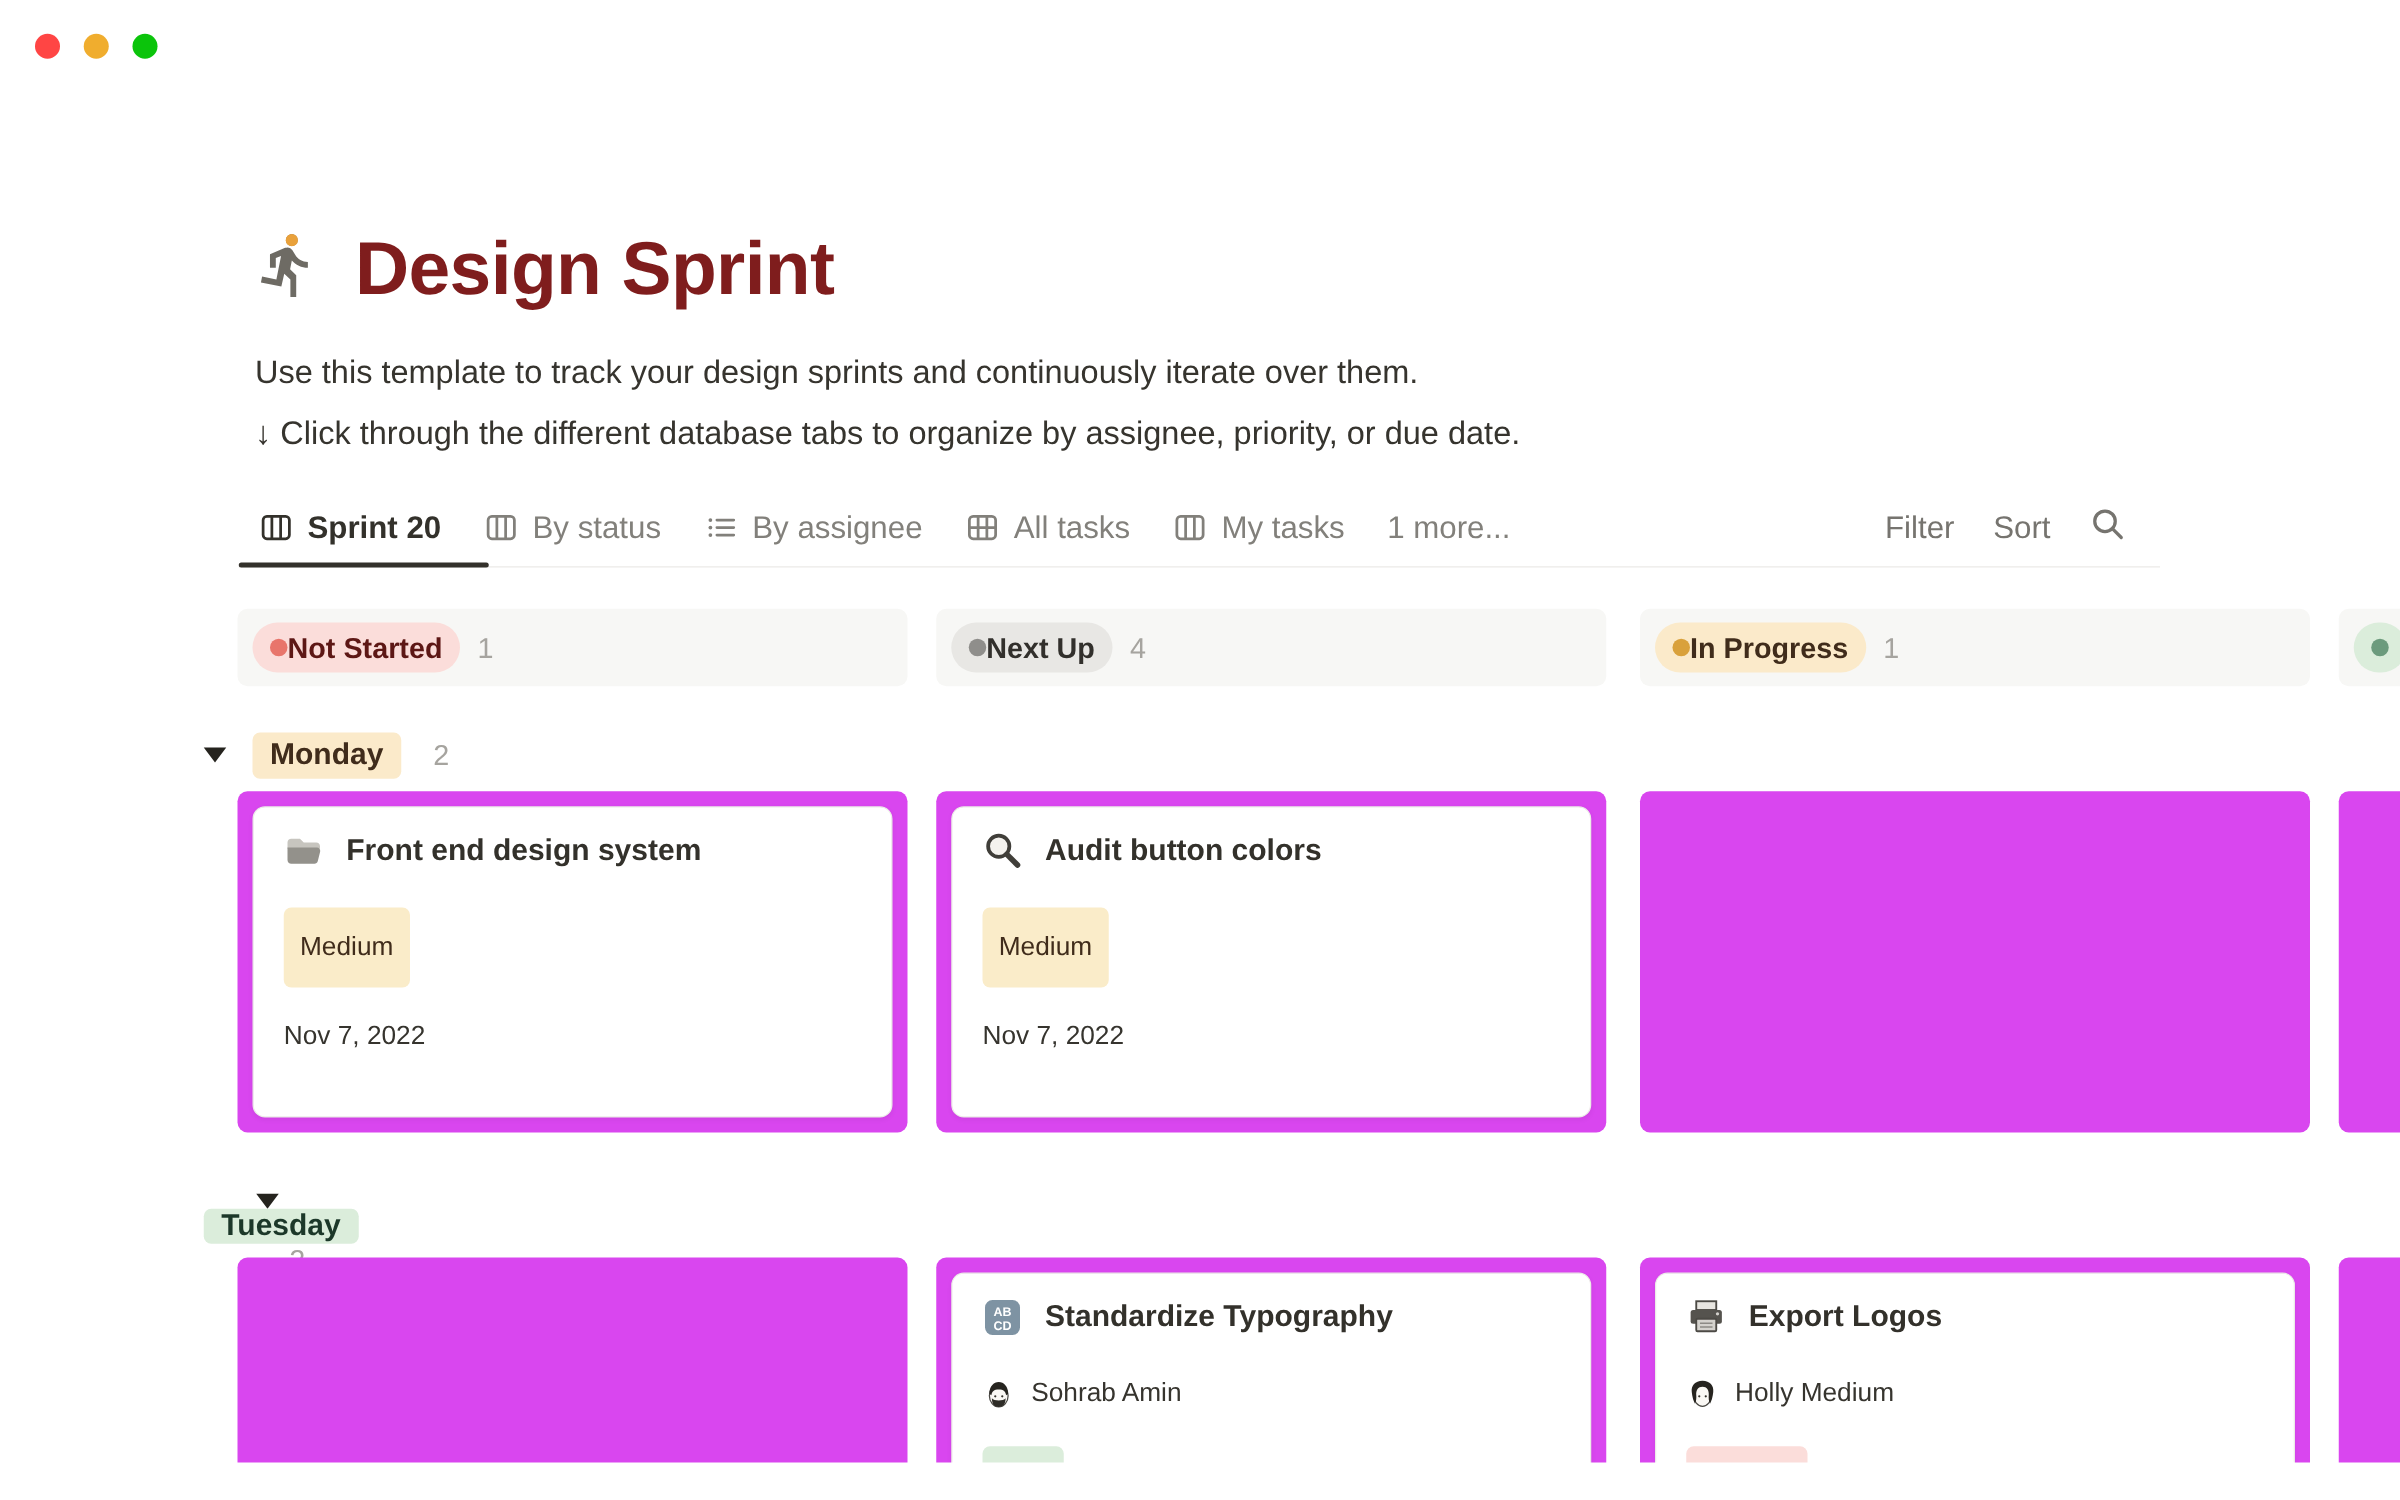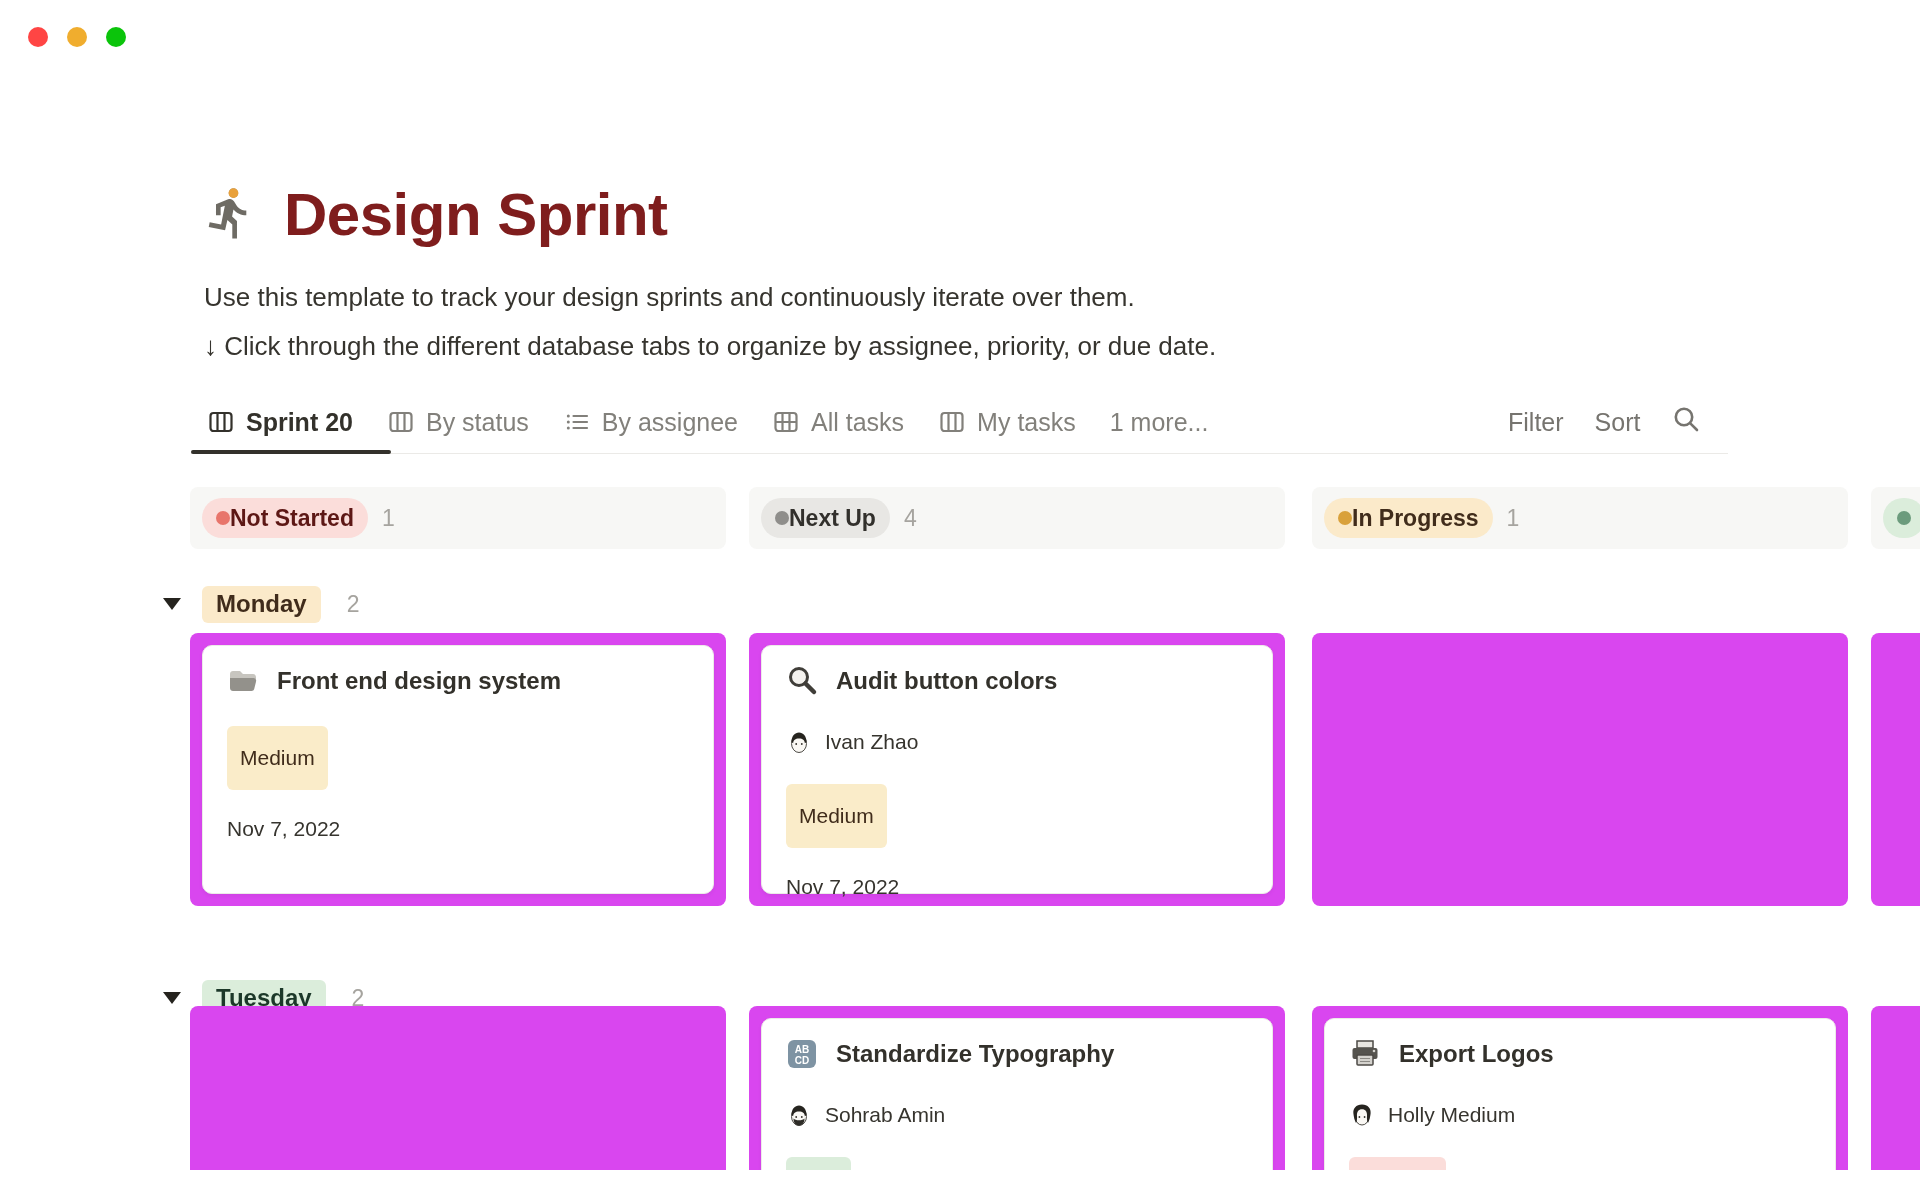--- a/index.html
+++ b/index.html
@@ -177,42 +177,33 @@
 
   <div class="band" style="left:749px;top:633px;">
     <div class="card">
       <div class="card-title">
         <svg width="32" height="32" viewBox="0 0 32 32">
             <circle cx="13" cy="12" r="8.5" fill="#F4F2EE" stroke="#403E39" stroke-width="3"></circle>
             <line x1="19.5" y1="18.5" x2="28" y2="27" stroke="#403E39" stroke-width="4.5" stroke-linecap="round"></line>
           </svg>
         <span>Audit button colors</span>
       </div>
-      <div class="card-person">
-        <svg width="26" height="26" viewBox="0 0 26 26">
-            <ellipse cx="13" cy="14.5" rx="7.5" ry="9" fill="#FAF8F4" stroke="#4C4A45" stroke-width="1"></ellipse>
-            <path d="M5.5 13c0-6 3.4-9.5 7.5-9.5s7.5 3.5 7.5 9.5l-1.6 1.2c-.5-3.2-2-4.7-5.9-4.7s-5.4 1.5-5.9 4.7z" fill="#26241F"></path>
-            <circle cx="10.2" cy="15" r="0.9" fill="#33312B"></circle>
-            <circle cx="15.8" cy="15" r="0.9" fill="#33312B"></circle>
-          </svg>
-        <span>Ivan Zhao</span>
-      </div>
       <div>
         <span class="badge" style="background: rgb(250, 236, 201); color: rgb(64, 44, 27);">
           <span>Medium</span>
         </span>
       </div>
       <div class="card-date">Nov 7, 2022</div>
     </div>
   </div>
 
   <div class="band" style="left:1312px;top:633px;"></div>
   <div class="band" style="left:1871px;top:633px;"></div>
 
-  <div class="group-row" style="top:979px;">
+  <div class="group-row" style="top:955px;flex-direction:column;">
     <span class="tri"></span>
     <span class="group-badge" style="background: rgb(219, 237, 219); color: rgb(28, 56, 41);">Tuesday</span>
     <span class="group-count">2</span>
   </div>
 
   <div class="band" style="left:190px;top:1006px;"></div>
 
   <div class="band" style="left:749px;top:1006px;">
     <div class="card">
       <div class="card-title">

